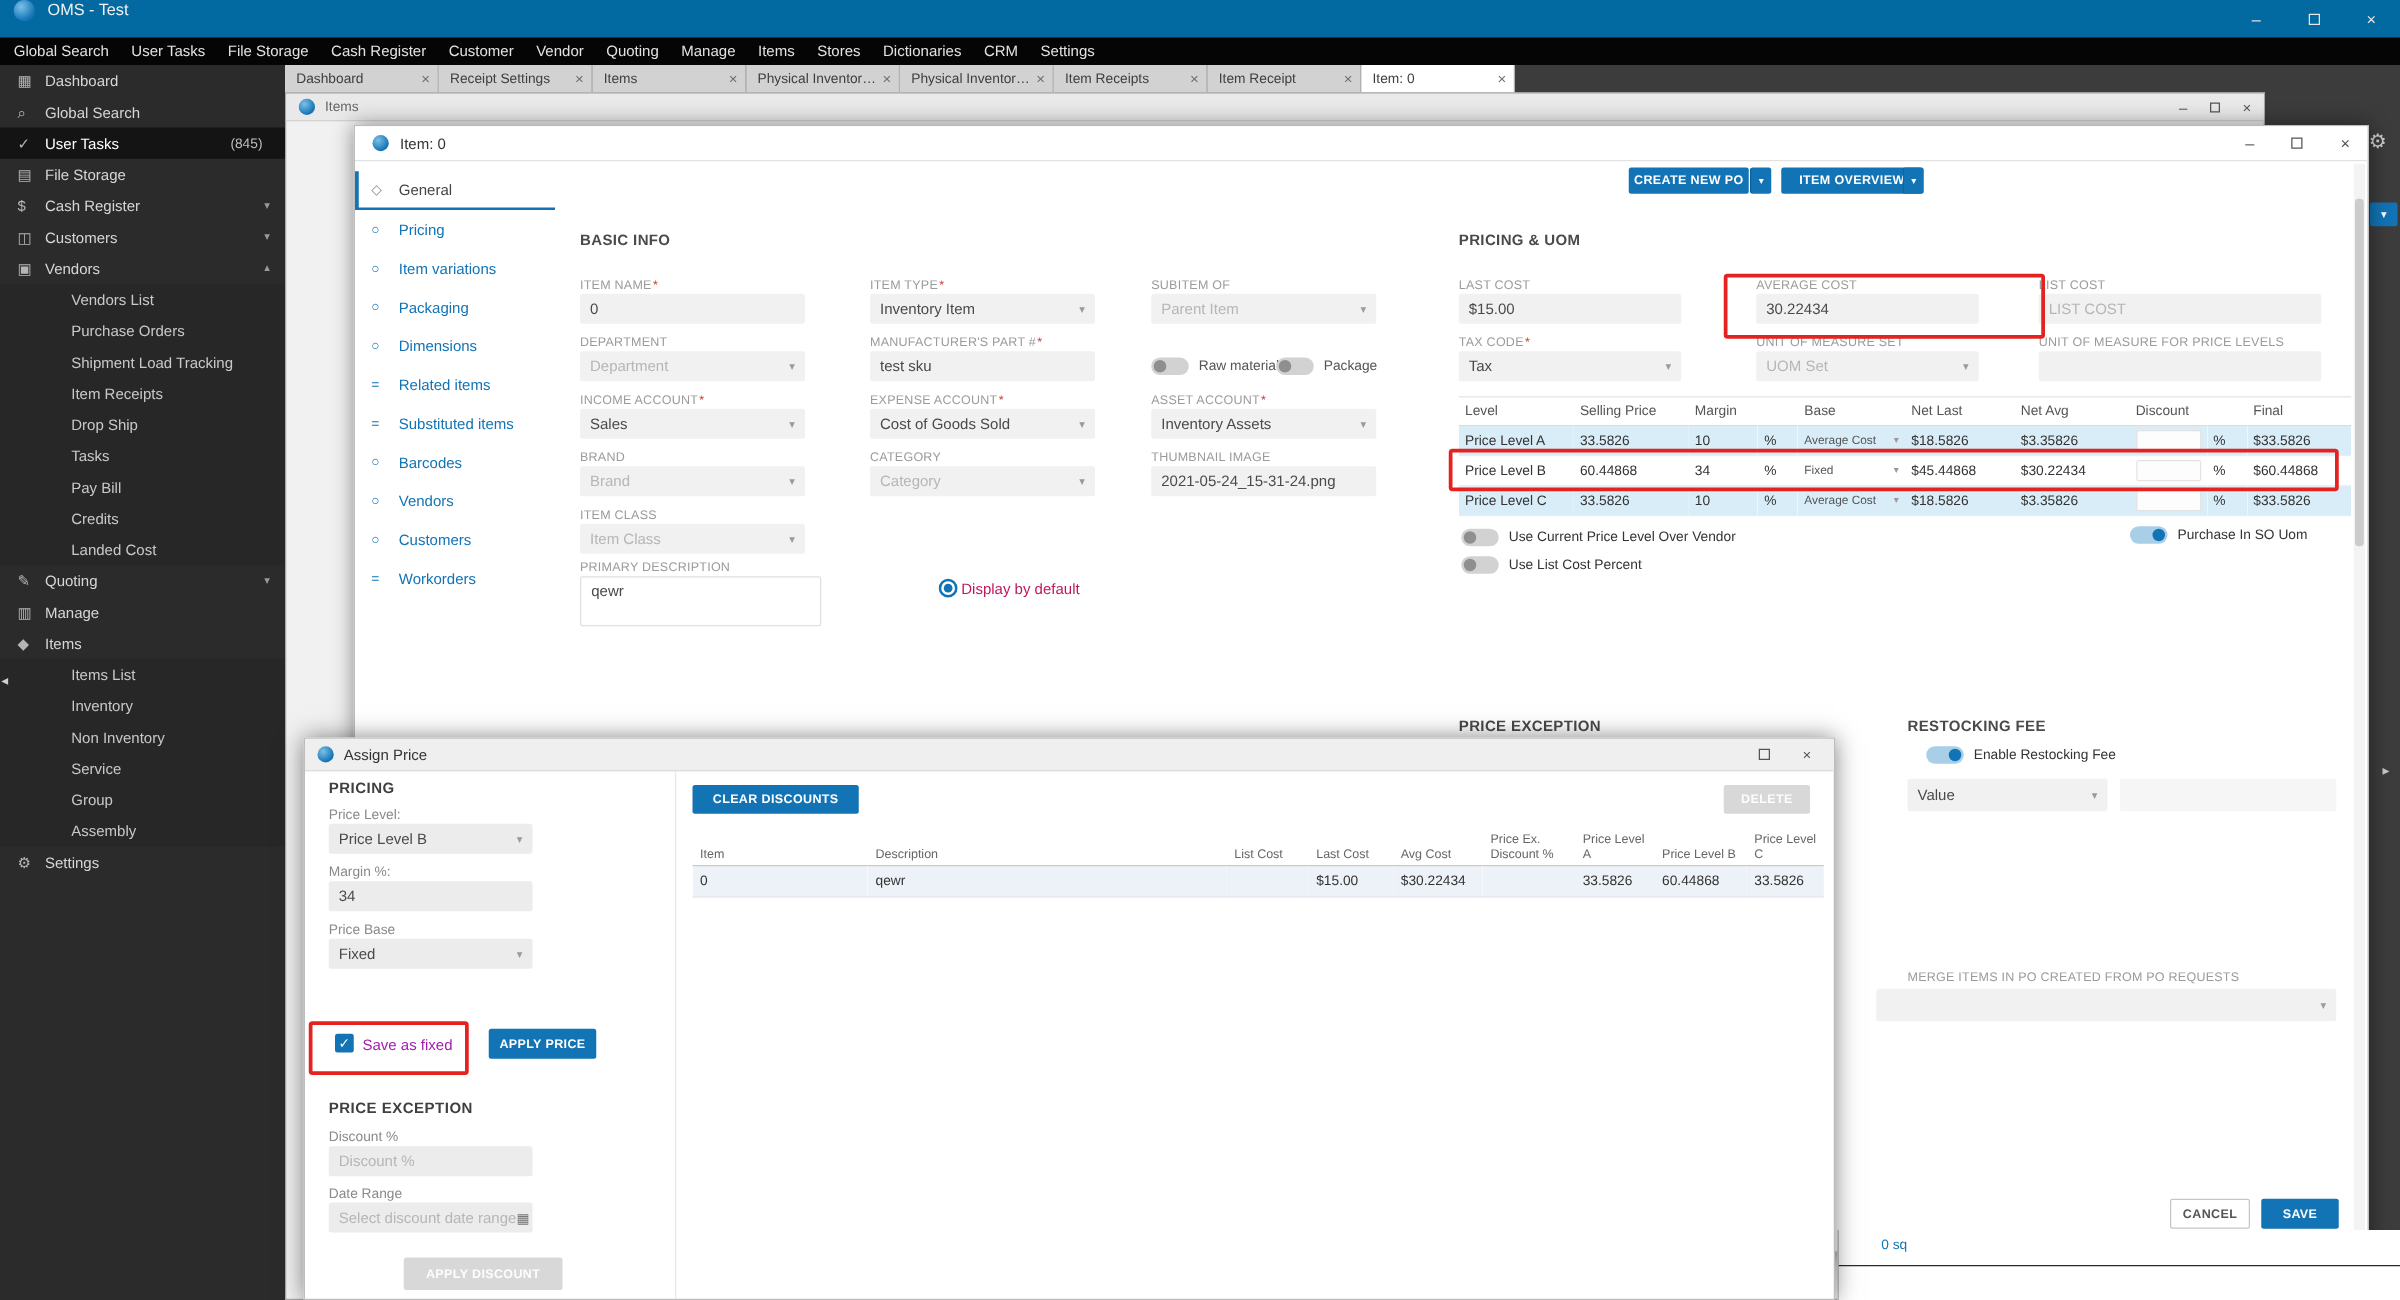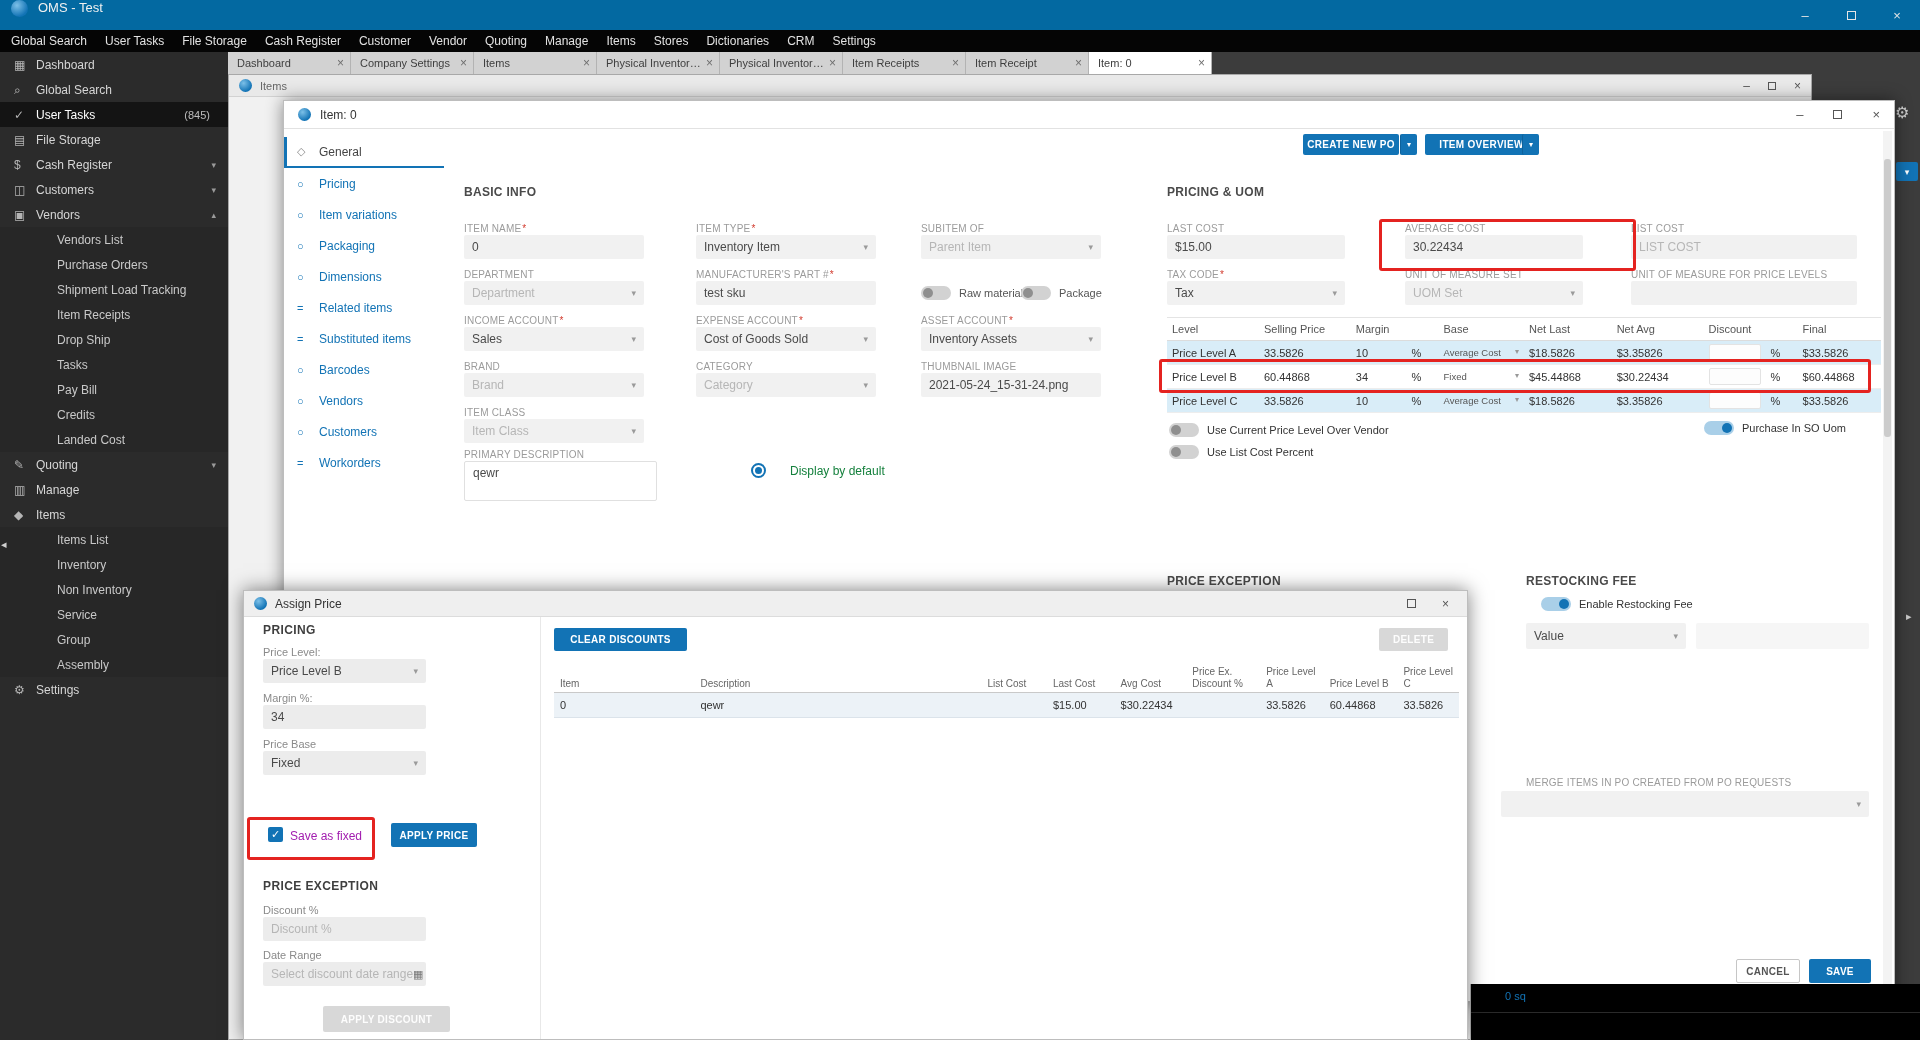--- a/index.html
+++ b/index.html
@@ -80,40 +80,40 @@
   .fbox.dd::after{content:"▾";margin-left:auto;color:#9a9a9a;font-size:9px;padding-left:6px}
   .fbox.disabled,.fbox.placeholder{color:#b6b6b6}
   .textarea{position:absolute;background:#fff;border:1px solid #e0e0e0;font-size:12px;color:#4a4a4a;padding:4px 8px;border-radius:2px}
 
   .toggle{position:absolute;display:flex;align-items:center;gap:8px;font-size:11px;color:#555;white-space:nowrap}
   .tg{width:30px;height:14px;border-radius:8px;background:#d2d2d2;position:relative;flex:0 0 30px}
   .tg::after{content:"";position:absolute;width:10px;height:10px;border-radius:50%;background:#8f8f8f;left:2px;top:2px}
   .tg.on{background:#a9cfe8}
   .tg.on::after{background:#1273b5;left:18px}
 
-  .radio-row{position:absolute;display:flex;align-items:center;gap:24px;font-size:12px;color:#15803d}
+  .radio-row{position:absolute;display:flex;align-items:center;gap:3px;font-size:12px;color:#be185d}
   .radio{width:15px;height:15px;border-radius:50%;border:2px solid #1273b5;position:relative;flex:0 0 15px}
   .radio::after{content:"";position:absolute;inset:2px;border-radius:50%;background:#1273b5}
 
   
   .ptable{position:absolute;left:883px;top:216px;width:714px;border-collapse:collapse;font-size:11px;table-layout:fixed}
   .ptable th{font-weight:normal;color:#555;text-align:left;padding:5px 5px;border-top:1px solid #e4e4e4;border-bottom:1px solid #dcdcdc;font-size:11px;overflow:hidden;white-space:nowrap}
   .ptable td{padding:3px 5px;border-bottom:1px solid #ededed;color:#333;overflow:hidden;white-space:nowrap}
   .ptable tr.selected td{background:#d9edf8}
   .basecell{display:flex;align-items:center;font-size:9.5px;line-height:1.05;color:#555;white-space:normal}
   .basecell::after{content:"▾";margin-left:auto;color:#999;font-size:8px;padding-left:2px}
   .cellbox{height:17px;background:#fdfdfd;border:1px solid #e3e3e3;border-radius:2px}
   .pct{color:#777}
 
   
   .cancel-btn{position:absolute;left:1452px;top:858px;width:64px;height:24px}
   .save-btn{position:absolute;left:1525px;top:858px;width:62px;height:24px}
 
   
-  .peek{position:absolute;left:1470px;top:984px;width:450px;height:56px;background:#000000;z-index:22;border-left:1px solid #b9b9b9}
+  .peek{position:absolute;left:1470px;top:984px;width:450px;height:56px;background:#ffffff;z-index:22;border-left:1px solid #b9b9b9}
   .peek .sqtxt{position:absolute;left:34px;top:6px;font-size:11px;color:#1273b5}
   .peek .pline{position:absolute;left:0;top:28px;width:100%;border-top:1px solid #2a2a2a}
 
   
   .dialog{position:absolute;left:243px;top:590px;width:1225px;height:450px;background:#fff;z-index:30;
     box-shadow:0 0 18px rgba(0,0,0,.5);border:1px solid #bdbdbd;overflow:hidden}
   .dlg-titlebar{height:26px;background:#efefef;border-bottom:1px solid #dcdcdc;display:flex;align-items:center;padding:0 10px}
   .dlg-title{font-size:12px;color:#333;margin-left:8px}
   .dlg-controls{margin-left:auto;display:flex;gap:26px;color:#555;font-size:12px;align-items:center;padding-right:8px}
   .dlg-left{position:absolute;left:0;top:26px;width:297px;height:424px;border-right:1px solid #e8e8e8}
@@ -354,21 +354,21 @@
 <span class="collapse-chev">◂</span>
 
 <div class="tabbar">
 
     <div class="tab">
       <span class="t-lbl">Dashboard</span>
       <span class="t-close">×</span>
     </div>
 
     <div class="tab">
-      <span class="t-lbl">Company Settings</span>
+      <span class="t-lbl">Receipt Settings</span>
       <span class="t-close">×</span>
     </div>
 
     <div class="tab">
       <span class="t-lbl">Items</span>
       <span class="t-close">×</span>
     </div>
 
     <div class="tab">
       <span class="t-lbl">Physical Inventory...</span>

